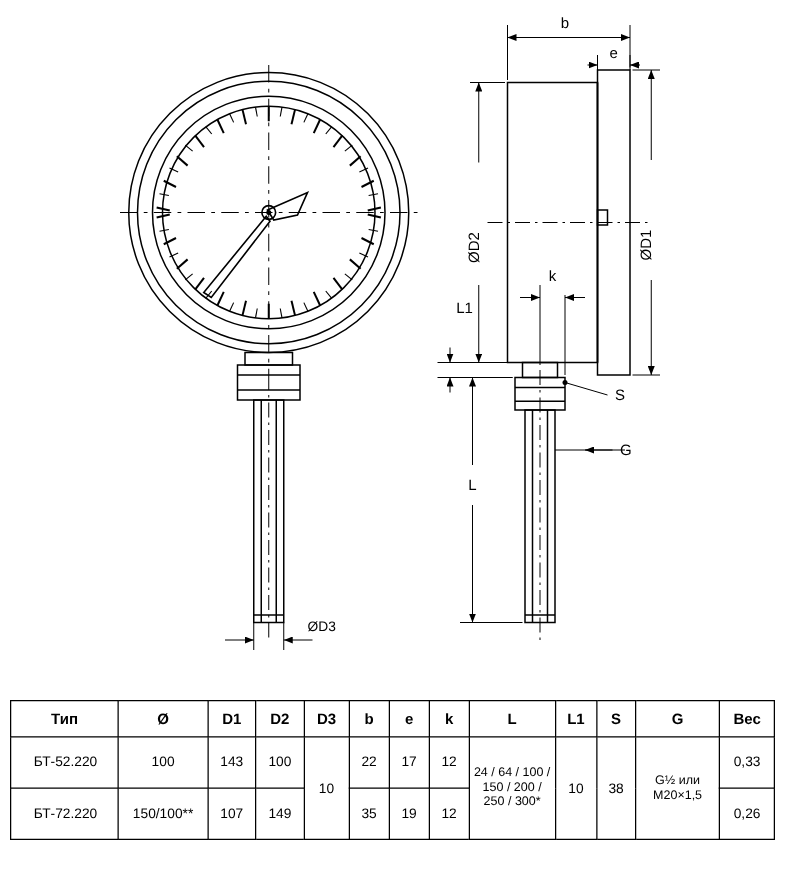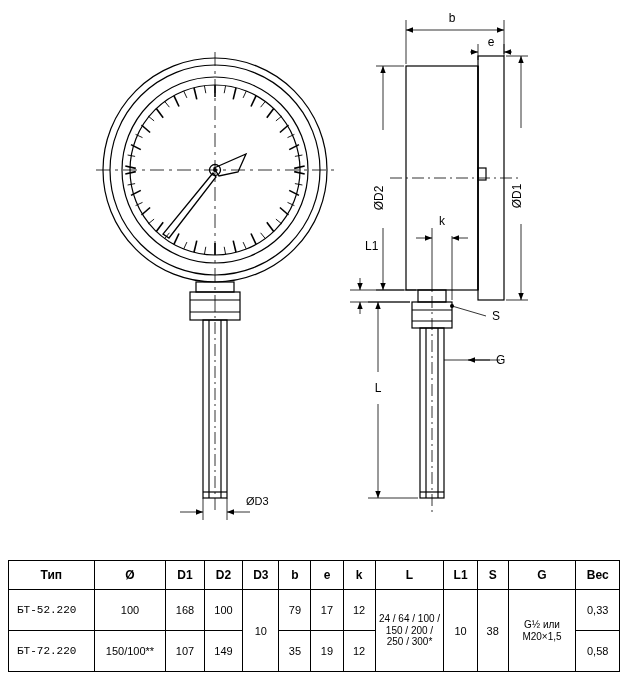--- a/index.html
+++ b/index.html
@@ -4,21 +4,21 @@
 <style>
   html,body{margin:0;padding:0;background:#ffffff;}
   body{width:628px;height:700px;font-family:"Liberation Sans",sans-serif;color:#000;position:relative;overflow:hidden;}
   .stage{position:absolute;left:0;top:0;width:628px;height:700px;}
   svg.draw{position:absolute;left:0;top:0;width:628px;height:545px;}
   .tablewrap{position:absolute;left:8px;top:560px;width:612px;}
   table{border-collapse:collapse;width:612px;font-size:11px;}
   th,td{border:1px solid #000;text-align:center;vertical-align:middle;padding:3px 2px;font-weight:normal;}
   thead th{font-weight:bold;font-size:12px;padding:7px 4px;}
   tbody td{height:34px;}
-  td.type{text-align:left;padding-left:8px;font-family:Liberation Mono, monospace;}
+  td.type{text-align:left;padding-left:18px;}
   .small{font-size:10px;line-height:1.15;}
   .dim{font-size:11px;}
 </style>
 </head>
 <body>
 
 <div class="stage">
 
   <svg class="draw" viewBox="0 0 628 545">
     <defs>
@@ -236,38 +236,38 @@
           <th style="width:32px">L1</th>
           <th style="width:32px">S</th>
           <th style="width:76px">G</th>
           <th style="width:44px">Вес</th>
         </tr>
       </thead>
       <tbody>
         <tr>
           <td class="type">БТ-52.220</td>
           <td>100</td>
-          <td>168</td>
+          <td>143</td>
           <td>100</td>
           <td rowspan="2">10</td>
-          <td>79</td>
+          <td>22</td>
           <td>17</td>
           <td>12</td>
           <td rowspan="2" class="small">24 / 64 / 100 / 150 / 200 / 250 / 300*</td>
           <td rowspan="2">10</td>
           <td rowspan="2">38</td>
           <td rowspan="2" class="small">G½ или M20×1,5</td>
           <td>0,33</td>
         </tr>
         <tr>
           <td class="type">БТ-72.220</td>
           <td>150/100**</td>
           <td>107</td>
           <td>149</td>
           <td>35</td>
           <td>19</td>
           <td>12</td>
-          <td>0,58</td>
+          <td>0,26</td>
         </tr>
       </tbody>
     </table>
   </div>
 </div>
 
 </body></html>

